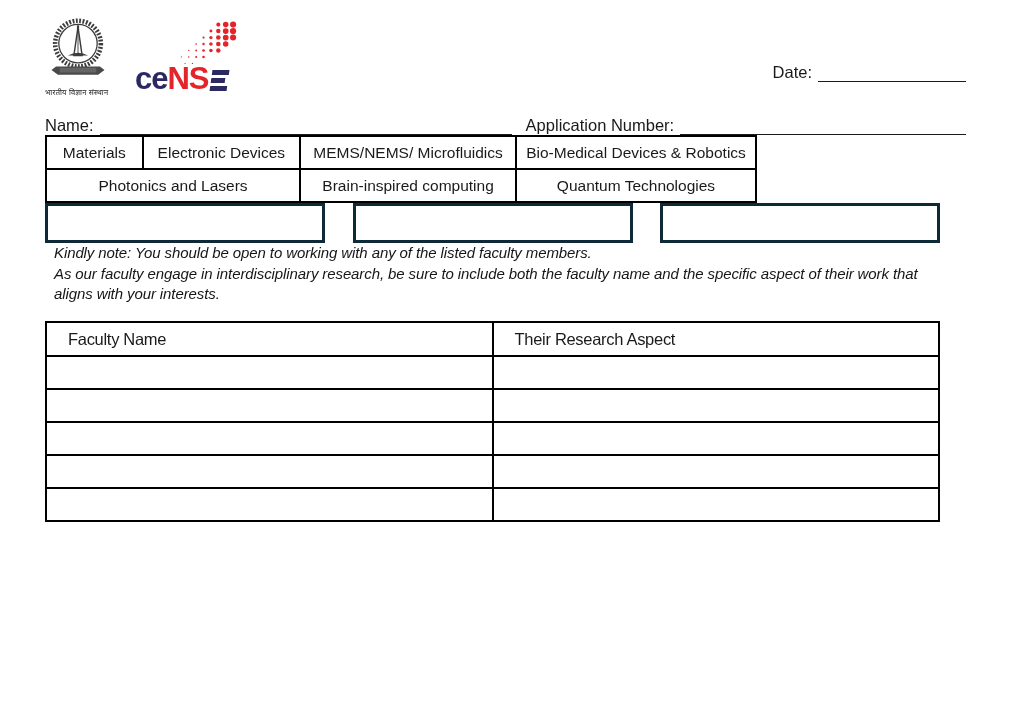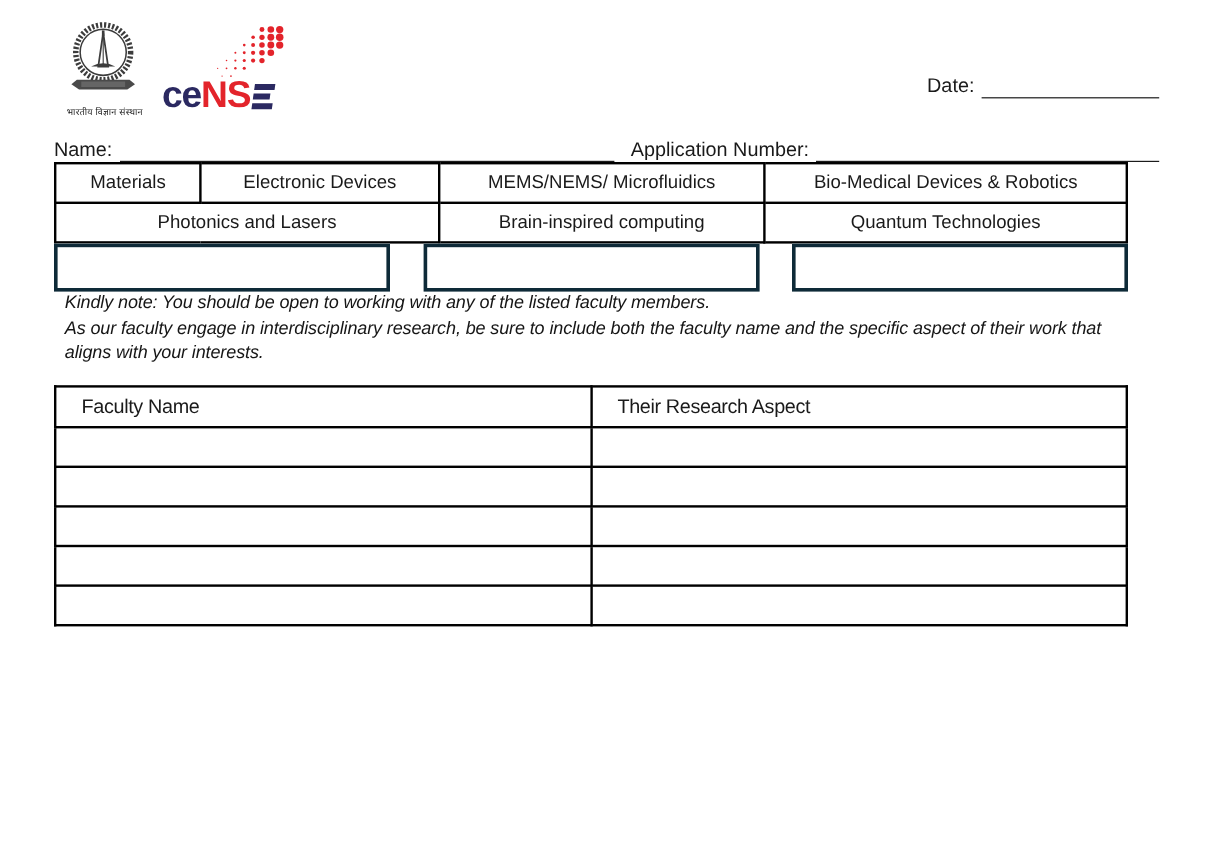--- a/index.html
+++ b/index.html
@@ -7,21 +7,21 @@
   body {
     width: 1012px; height: 714px;
     font-family: "Liberation Sans", sans-serif;
     color: #1a1a1a;
     overflow: hidden;
   }
   .page { width: 1012px; height: 714px; padding: 14px 46px 0 45px; position: relative; }
 
   
   .top-bar { display: flex; align-items: flex-start; height: 84px; }
-  .iisc-logo { width: 74px; text-align: right; margin-top: 4px; }
+  .iisc-logo { width: 74px; text-align: left; margin-top: 4px; }
   .iisc-caption { font-size: 7.5px; color: #222; margin-top: 1px; letter-spacing: 0.2px; white-space: nowrap; }
   .cense-logo { position: relative; width: 112px; height: 72px; margin-left: 16px; margin-top: 6px; }
   .cense-dots { position: absolute; top: 0; right: 2px; }
   .cense-word { position: absolute; left: 0; bottom: 0; display: flex; align-items: flex-end; font-weight: bold; font-size: 31px; line-height: 26px; letter-spacing: -1px; }
   .cense-ce { color: #2b2961; }
   .cense-ns { color: #e3242b; }
   .e-bars { display: inline-flex; flex-direction: column; justify-content: space-between; width: 17px; height: 21px; margin-left: 2px; margin-bottom: 1px; transform: skewX(-8deg); }
   .e-bars i { display: block; height: 5px; background: #2b2961; }
   .e-bars i:nth-child(2) { width: 85%; }
 
@@ -35,21 +35,21 @@
   .app-label { margin-left: 14px; white-space: nowrap; }
   .app-fill { flex: 1; margin-left: 6px; }
 
   
   h2.sec { font-size: 17.5px; font-weight: bold; color: #111; }
   .sec-research { margin: 23px 0 10px 2px; }
   .sec-pref { margin: 28px 0 13px 2px; }
   .sec-faculty { margin: 27px 0 3px 9px; }
 
   
-  table.areas { width: 895px; border-collapse: collapse; table-layout: fixed; padding-left: 32px; }
+  table.areas { width: 712px; border-collapse: collapse; table-layout: fixed; padding-left: 32px; }
   table.areas td { border: 2px solid #000; height: 33px; text-align: center; font-size: 15.5px; padding: 0 4px; }
 
   
   .pref-boxes { width: 895px; display: flex; justify-content: space-between; }
   .pref-box { width: 280px; height: 40px; border: 3px solid #0e2a38; background: #fff; }
 
   
   .note { font-style: italic; font-size: 15px; line-height: 1.38; margin-left: 9px; max-width: 885px; letter-spacing: -0.1px; color: #161616; }
 
   

